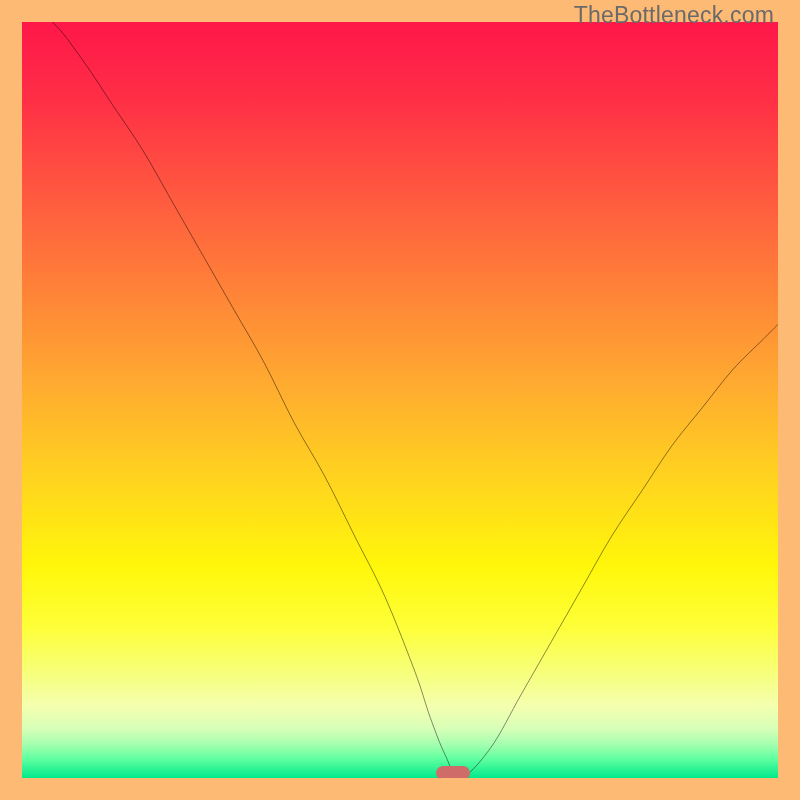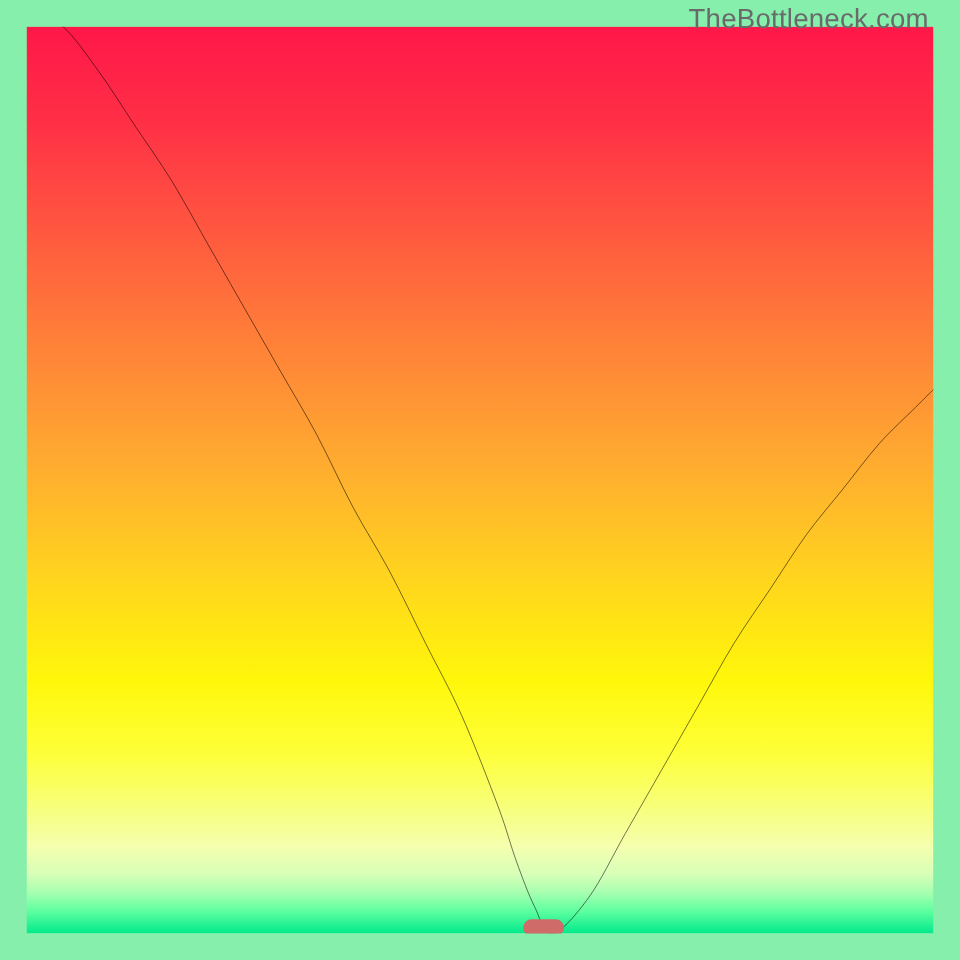--- a/index.html
+++ b/index.html
@@ -8,21 +8,21 @@
     width: 800px;
     height: 800px;
     background: #000;
     overflow: hidden;
     font-family: Arial, Helvetica, sans-serif;
   }
   .frame {
     position: relative;
     width: 800px;
     height: 800px;
-    background: #86efac;
+    background: #fdba74;
   }
   .plot-area {
     position: absolute;
     left: 22px;
     top: 22px;
     width: 756px;
     height: 756px;
     overflow: hidden;
   }
   .gradient-bg {

